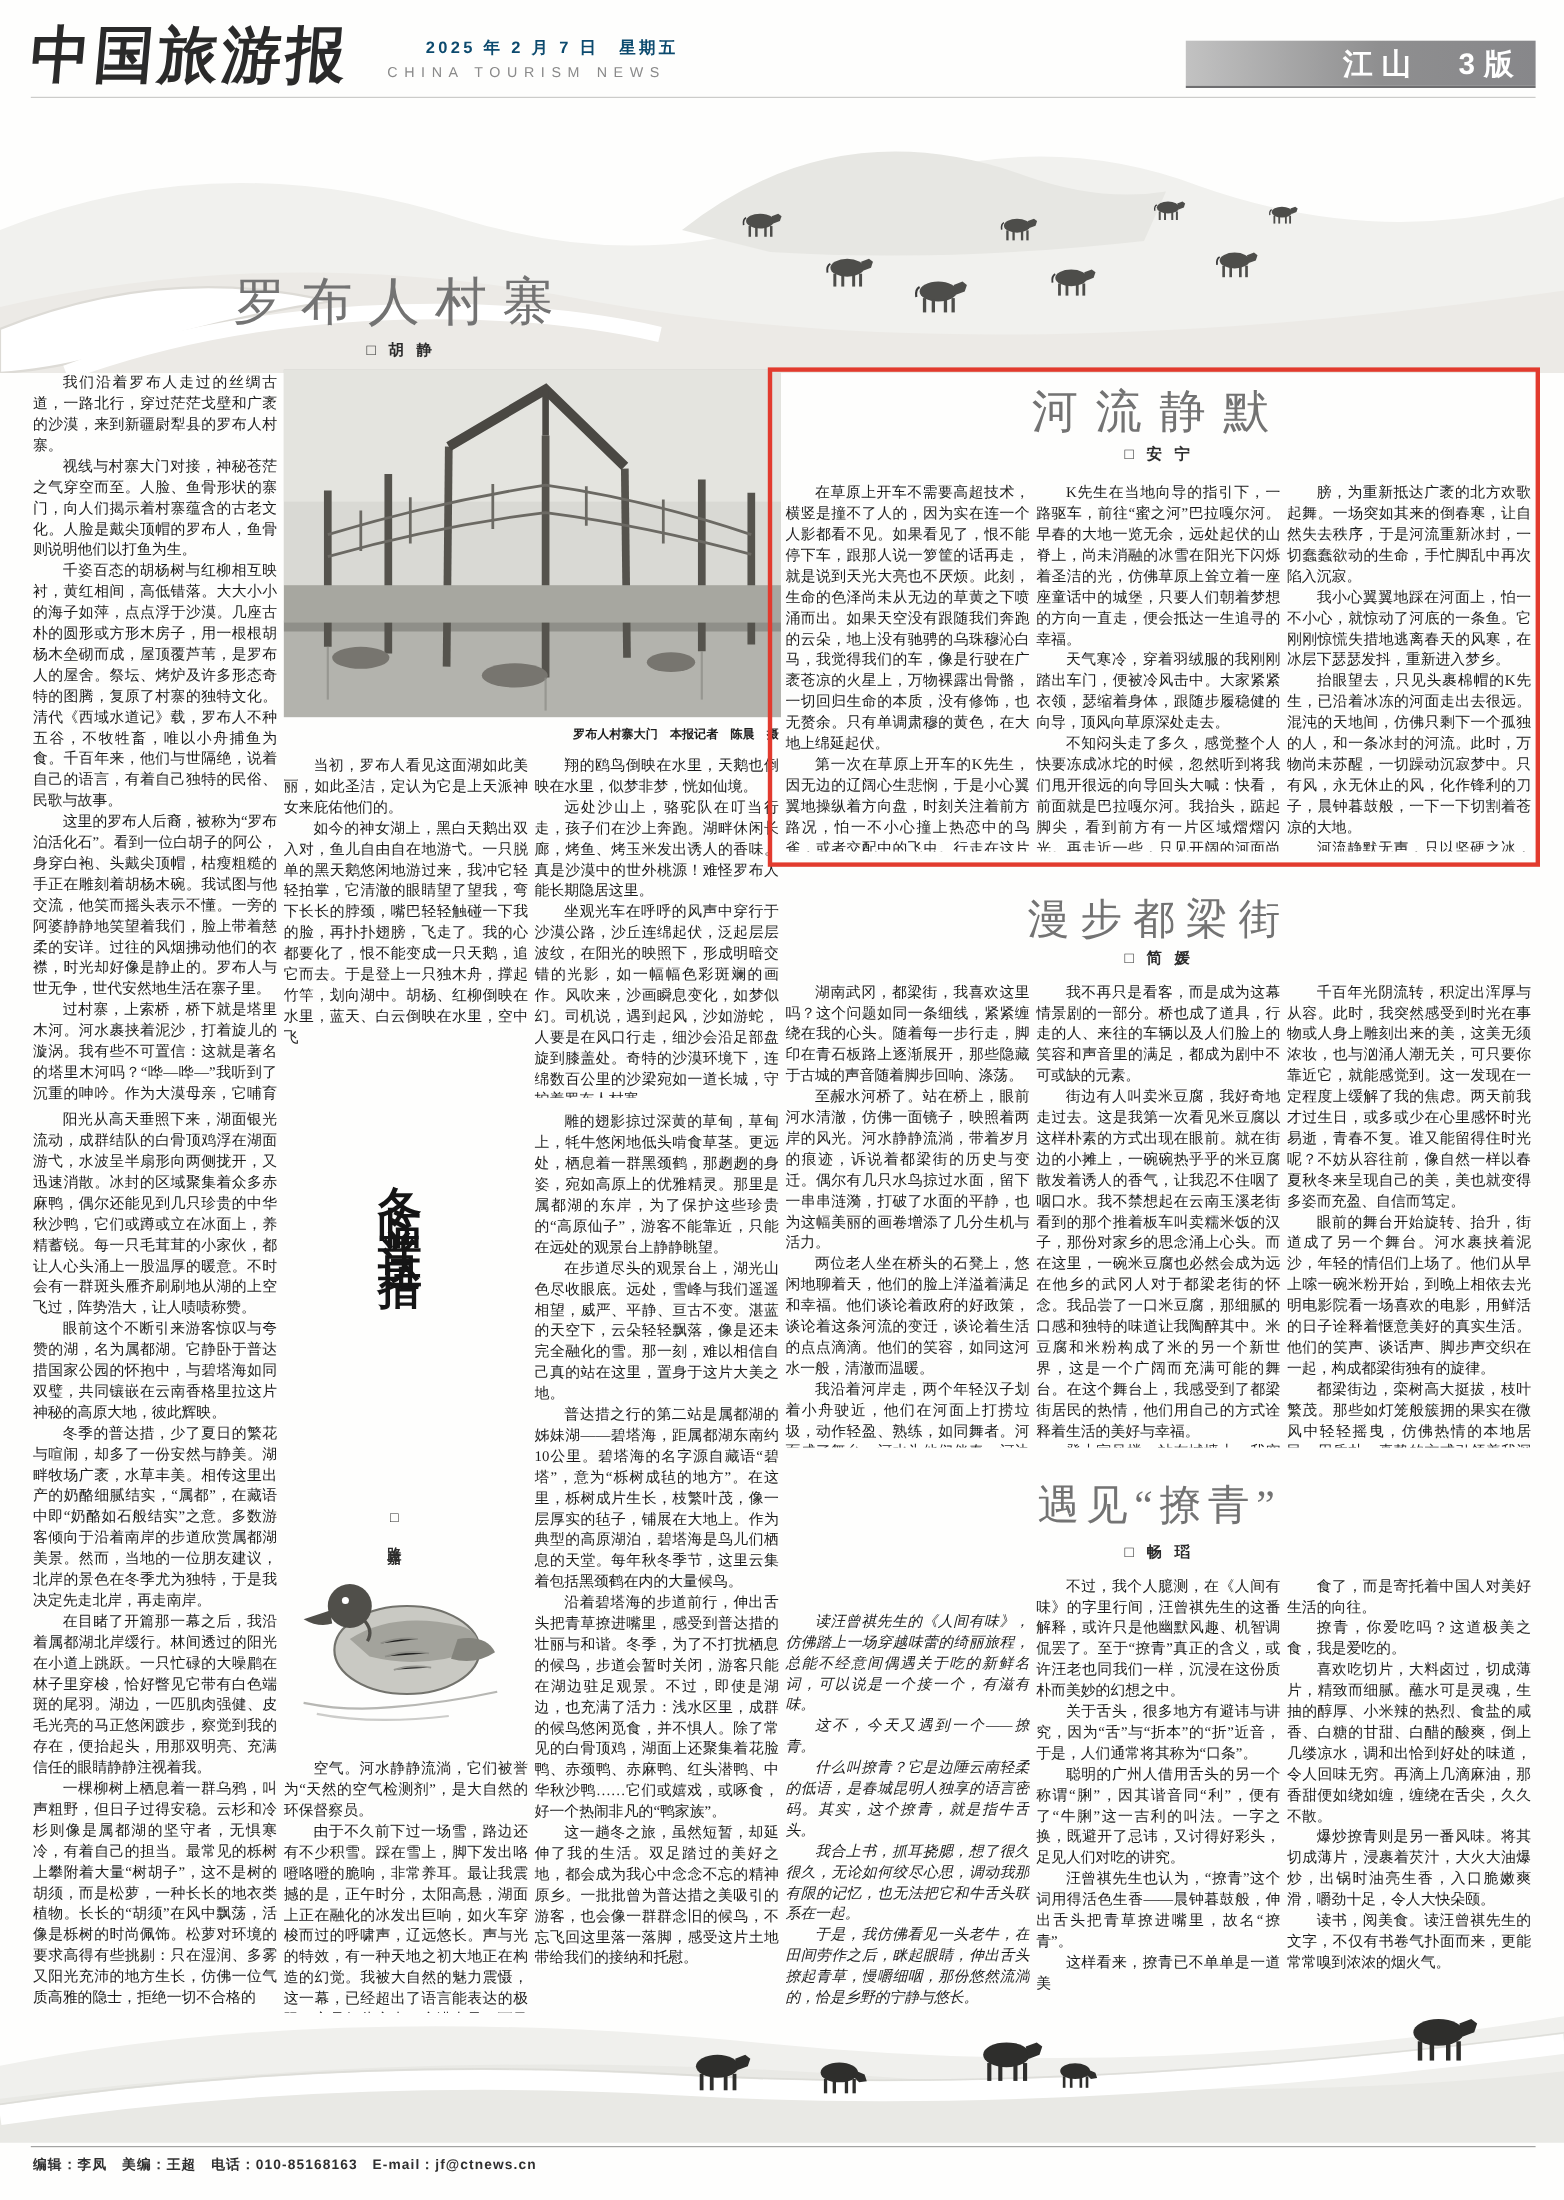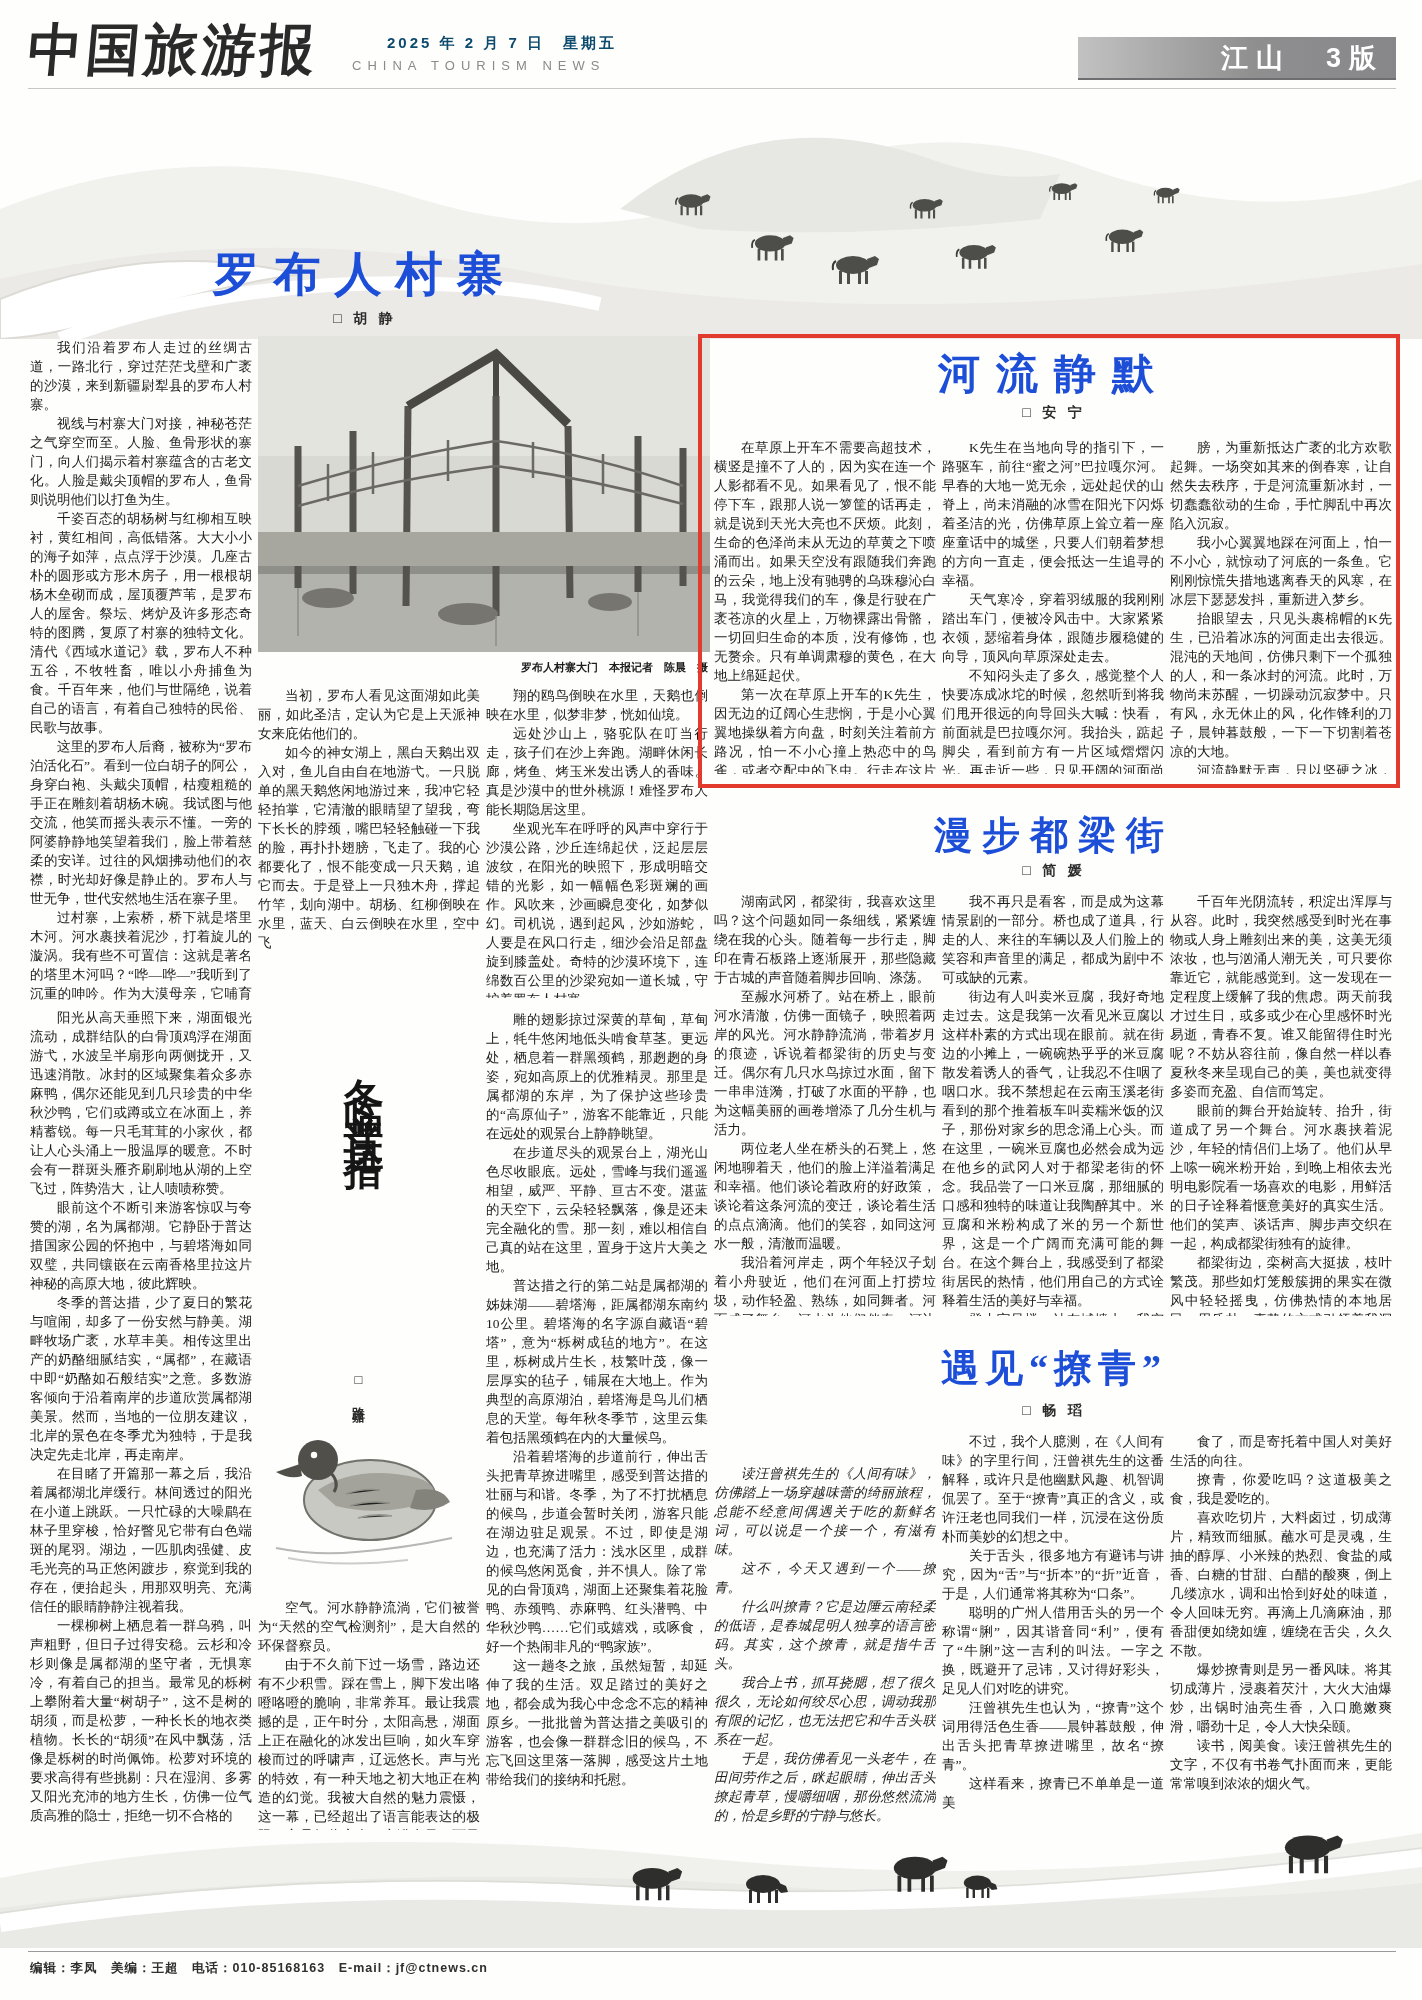--- a/index.html
+++ b/index.html
@@ -15,21 +15,21 @@
            font-family:"Liberation Sans",sans-serif;white-space:nowrap;}
   .edition{left:1078px;top:37px;width:318px;height:41px;
            background:linear-gradient(90deg,#c2c2c2,#8f8f90 55%,#87878a);
            border-bottom:2px solid #6e6e70;display:flex;align-items:center;justify-content:flex-end;}
   .edition span{color:#fff;font-size:27px;font-weight:700;letter-spacing:8px;padding-right:12px;
                 font-family:"Liberation Sans",sans-serif;white-space:nowrap;}
   .header-rule{left:28px;top:88px;width:1368px;height:1px;background:#c7c7c5;}
   
   .art{pointer-events:none;}
   
-  .atitle{font-weight:700;color:#1d4ed8;white-space:nowrap;}
+  .atitle{font-weight:400;color:#737373;white-space:nowrap;}
   .t-luobu{left:0;top:243px;width:730px;text-align:center;font-size:47px;letter-spacing:14px;}
   .t-heliu{left:704px;top:346px;width:700px;text-align:center;font-size:42px;letter-spacing:16px;}
   .t-manbu{left:704px;top:810px;width:700px;text-align:center;font-size:38px;letter-spacing:10px;}
   .t-yujian{left:704px;top:1343px;width:700px;text-align:center;font-size:38px;letter-spacing:6px;}
   .byline{font-size:14px;font-weight:700;color:#2b2b2b;letter-spacing:4px;text-align:center;white-space:nowrap;}
   .b-luobu{left:0;top:310px;width:730px;}
   .b-heliu{left:704px;top:404px;width:700px;}
   .b-manbu{left:704px;top:862px;width:700px;}
   .b-yujian{left:704px;top:1402px;width:700px;}
   .col{position:absolute;width:222px;text-align:justify;font-size:13.5px;line-height:19px;overflow:hidden;}

